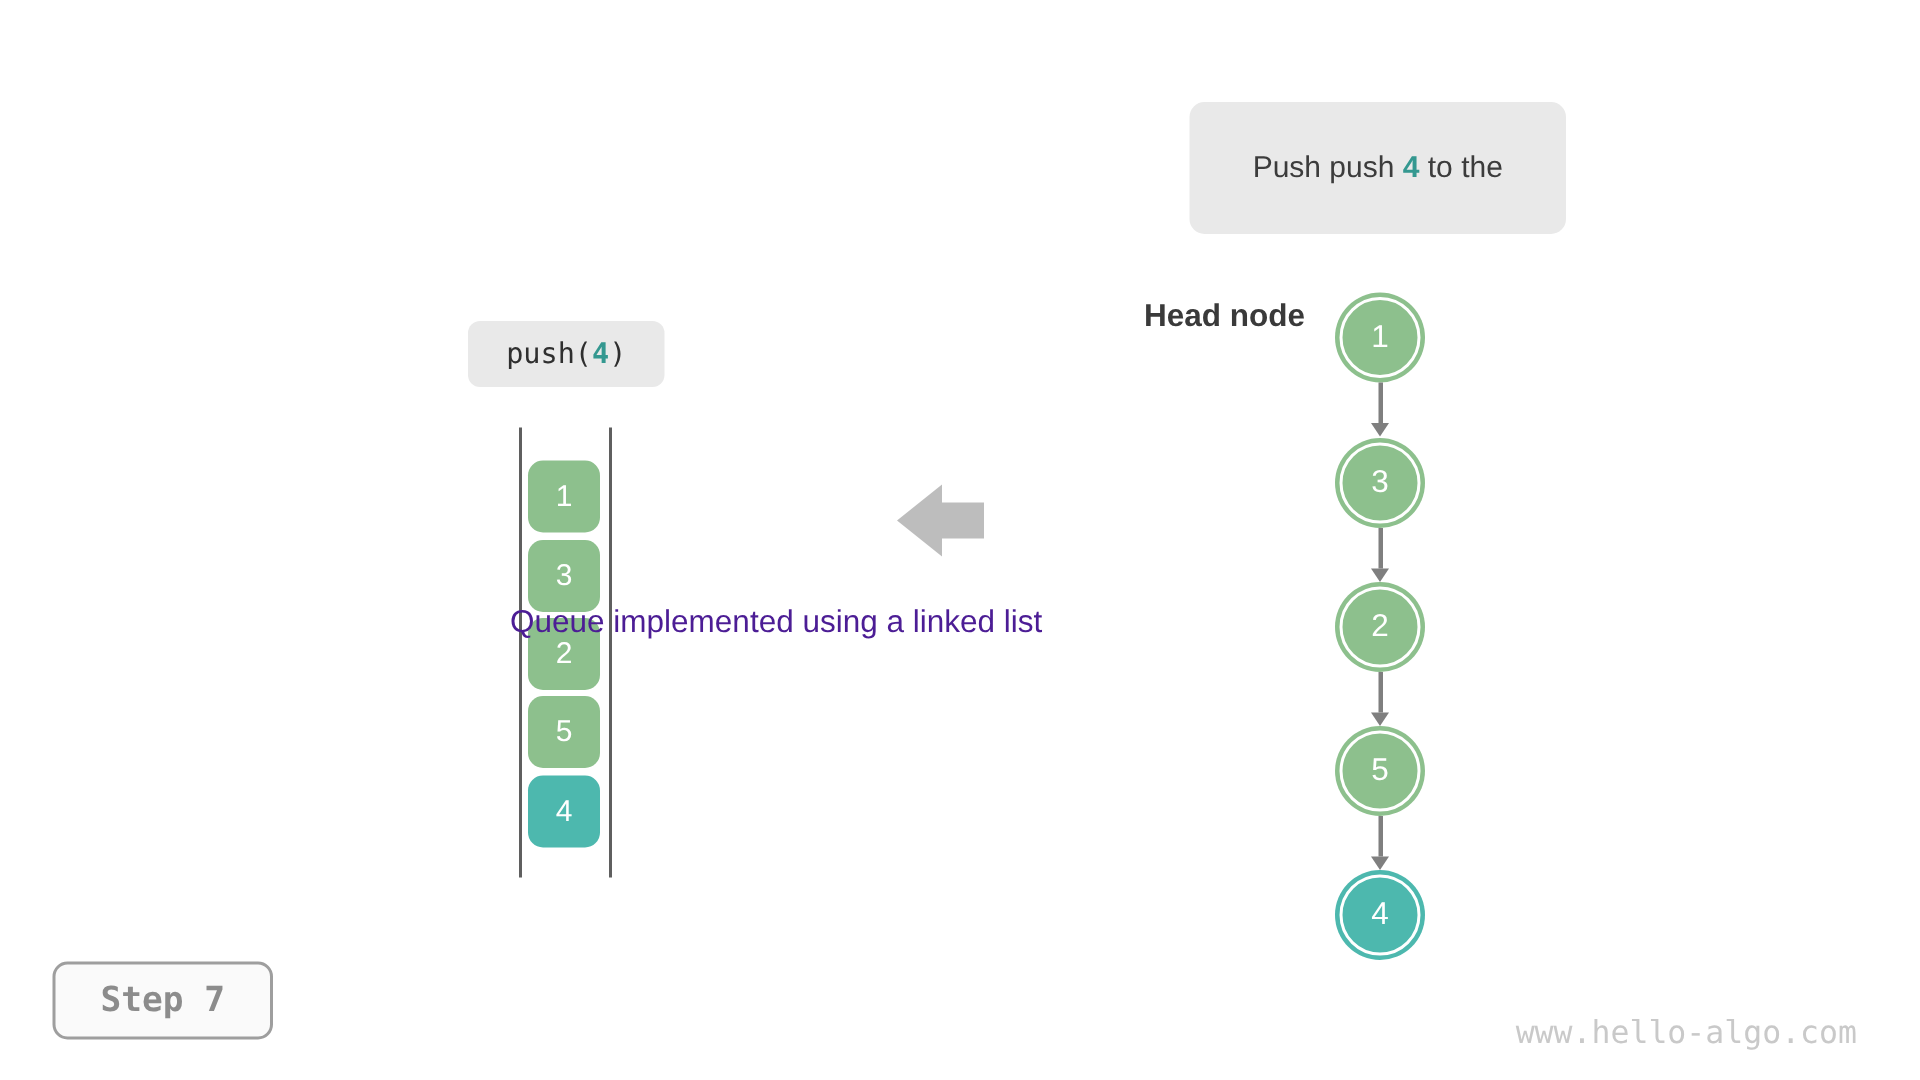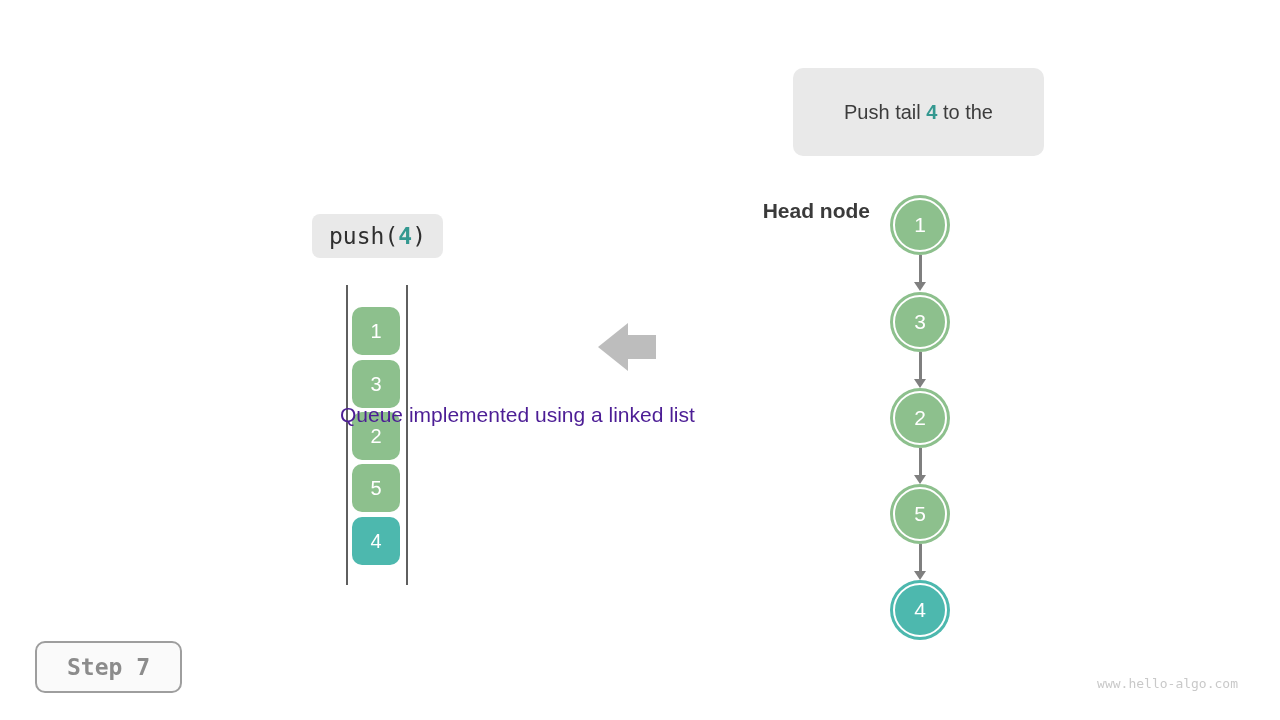--- a/index.html
+++ b/index.html
@@ -13,21 +13,21 @@
     background:#e9e9e9;border-radius:10px;
     display:flex;flex-direction:column;justify-content:center;align-items:center;
     font-size:20px;line-height:29px;color:#3c3c3c;text-align:center;
   }
   .teal-text{color:#349890;font-weight:700;}
   
   .push-chip{
     position:absolute;left:312px;top:214px;width:131px;height:44px;
     background:#e9e9e9;border-radius:8px;
     display:flex;justify-content:center;align-items:center;
-    font-family:"DejaVu Sans Mono",monospace;font-size:23px;color:#2f2f2f;
+    font-family:"DejaVu Sans Mono",monospace;font-size:19px;color:#2f2f2f;
   }
   
   .stack-line{
     position:absolute;top:285px;width:2px;height:300px;background:#5f5f5f;
   }
   .stack-line.left{left:346px;}
   .stack-line.right{left:406px;}
   .stack-cell{
     position:absolute;left:352px;width:48px;height:48px;border-radius:10px;
     background:#8dc08d;display:flex;justify-content:center;align-items:center;
@@ -67,31 +67,31 @@
   
   .step-badge{
     position:absolute;left:35px;top:641px;width:147px;height:52px;
     background:#fafafa;border:2px solid #9e9e9e;border-radius:10px;
     box-sizing:border-box;display:flex;justify-content:center;align-items:center;
     font-family:"DejaVu Sans Mono",monospace;font-size:23px;font-weight:700;color:#8c8c8c;
   }
   
   .watermark{
     position:absolute;right:42px;top:676px;
-    font-family:"DejaVu Sans Mono",monospace;font-size:13px;color:#c9c9c9;
+    font-family:"DejaVu Sans Mono",monospace;font-size:21px;color:#c9c9c9;
   }
 </style>
 </head>
 <body>
 
 <div class="canvas">
 
   <div class="instruction-box">
     <div>
-      <span>Push tail</span>
+      <span>Push push</span>
       <span class="teal-text">4</span>
       <span>to the</span>
     </div>
   </div>
 
   <div class="push-chip">
     <span>push(</span>
       <span class="teal-text">4</span>
       <span>)</span>
   </div>

